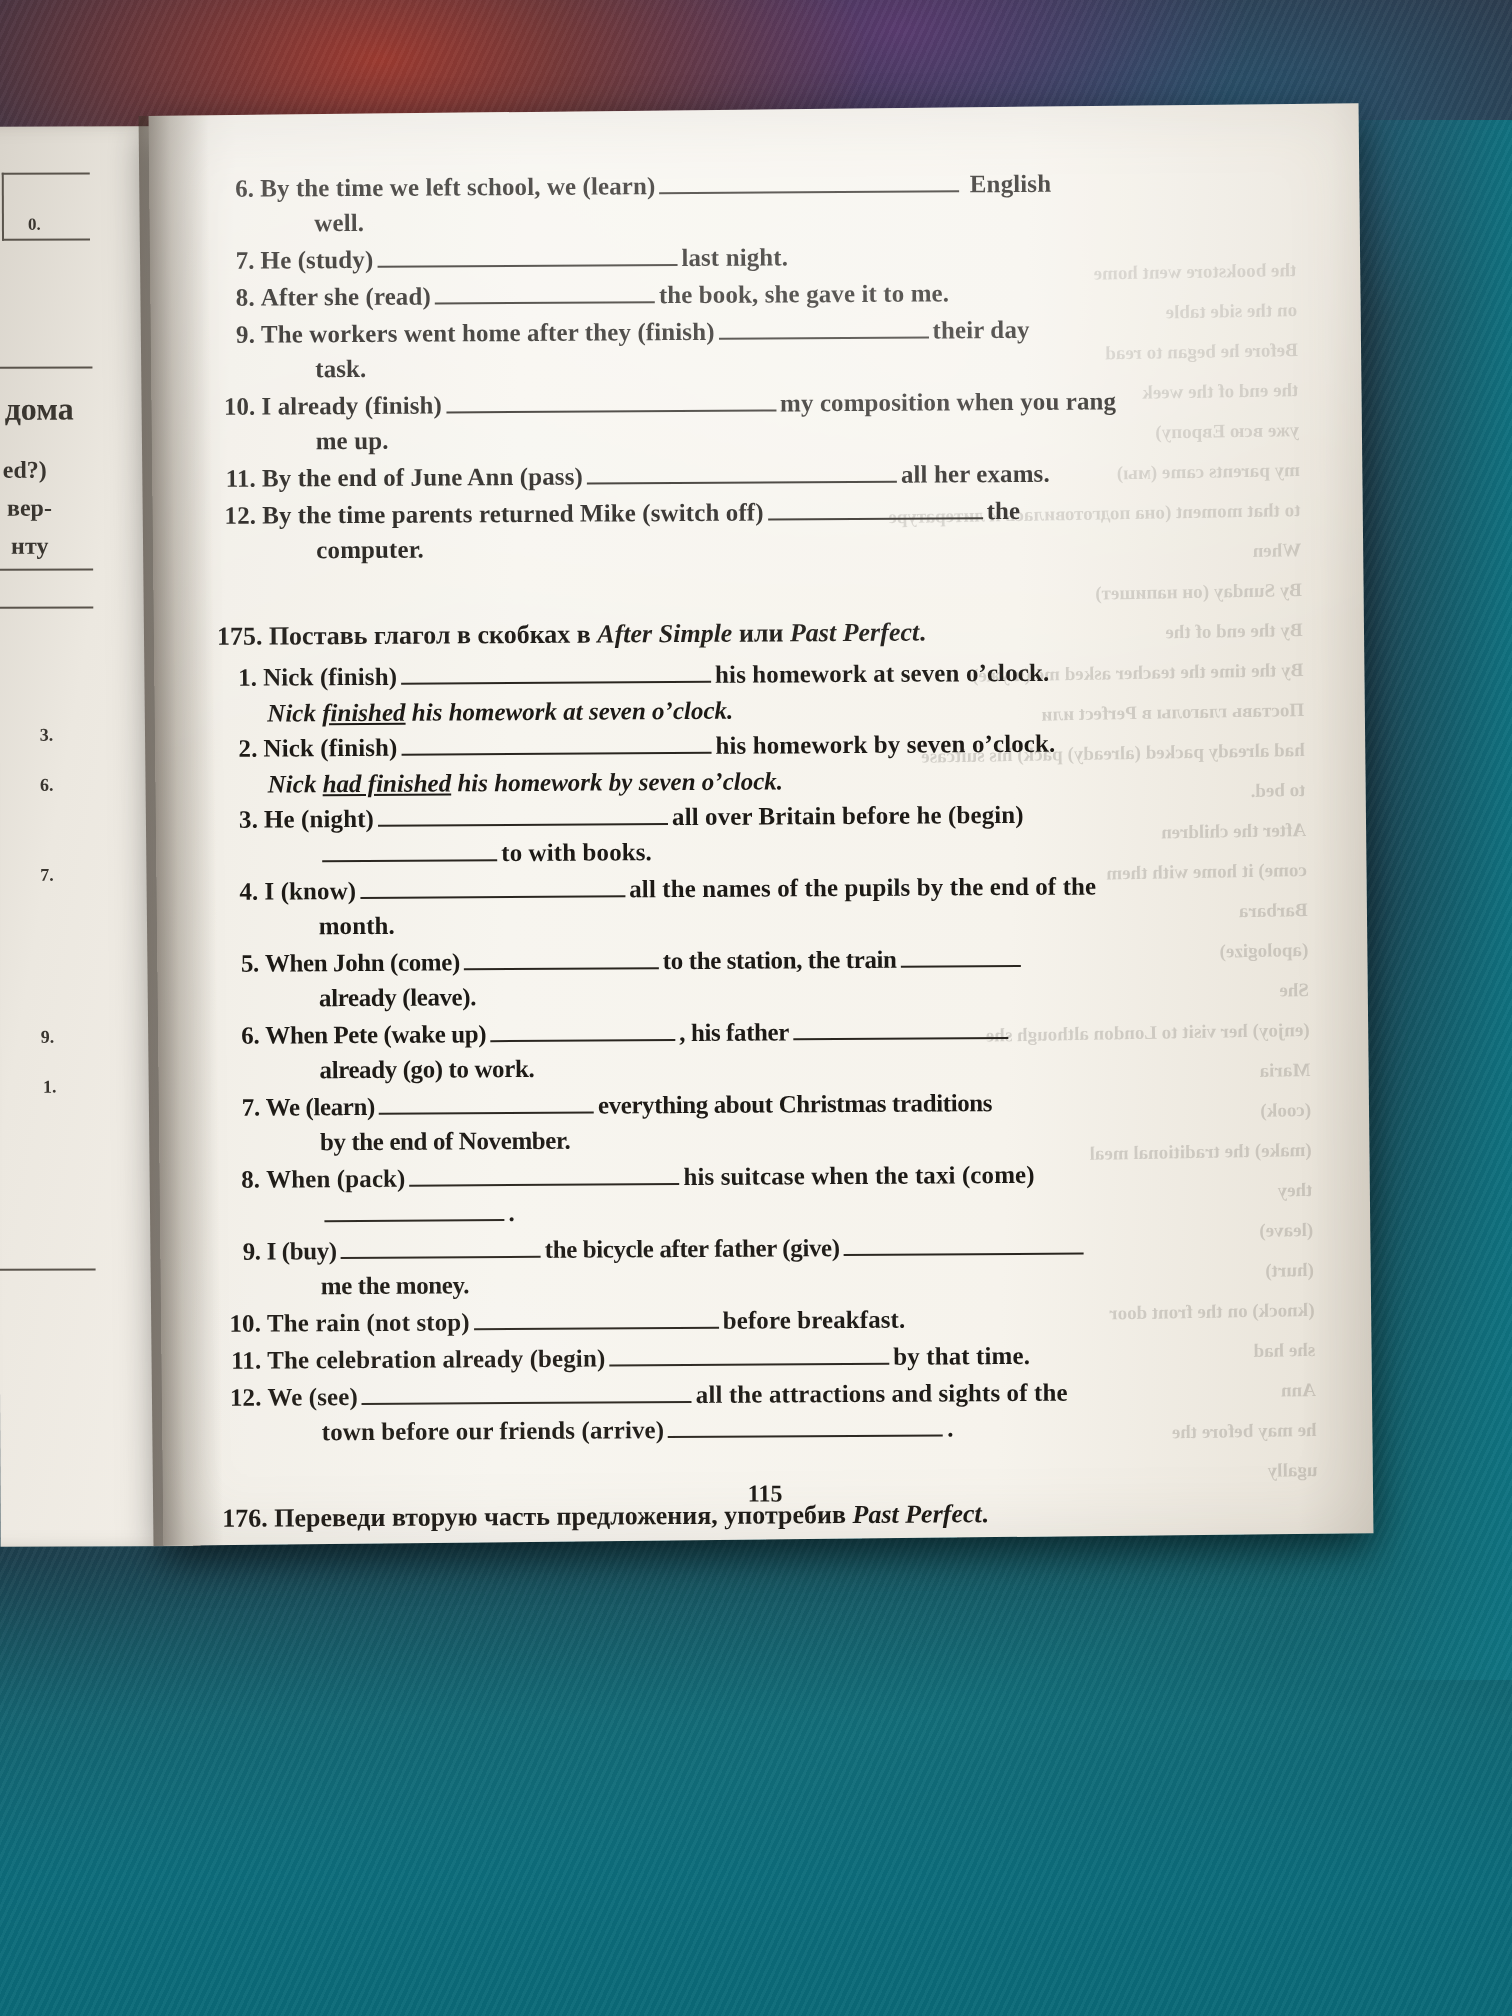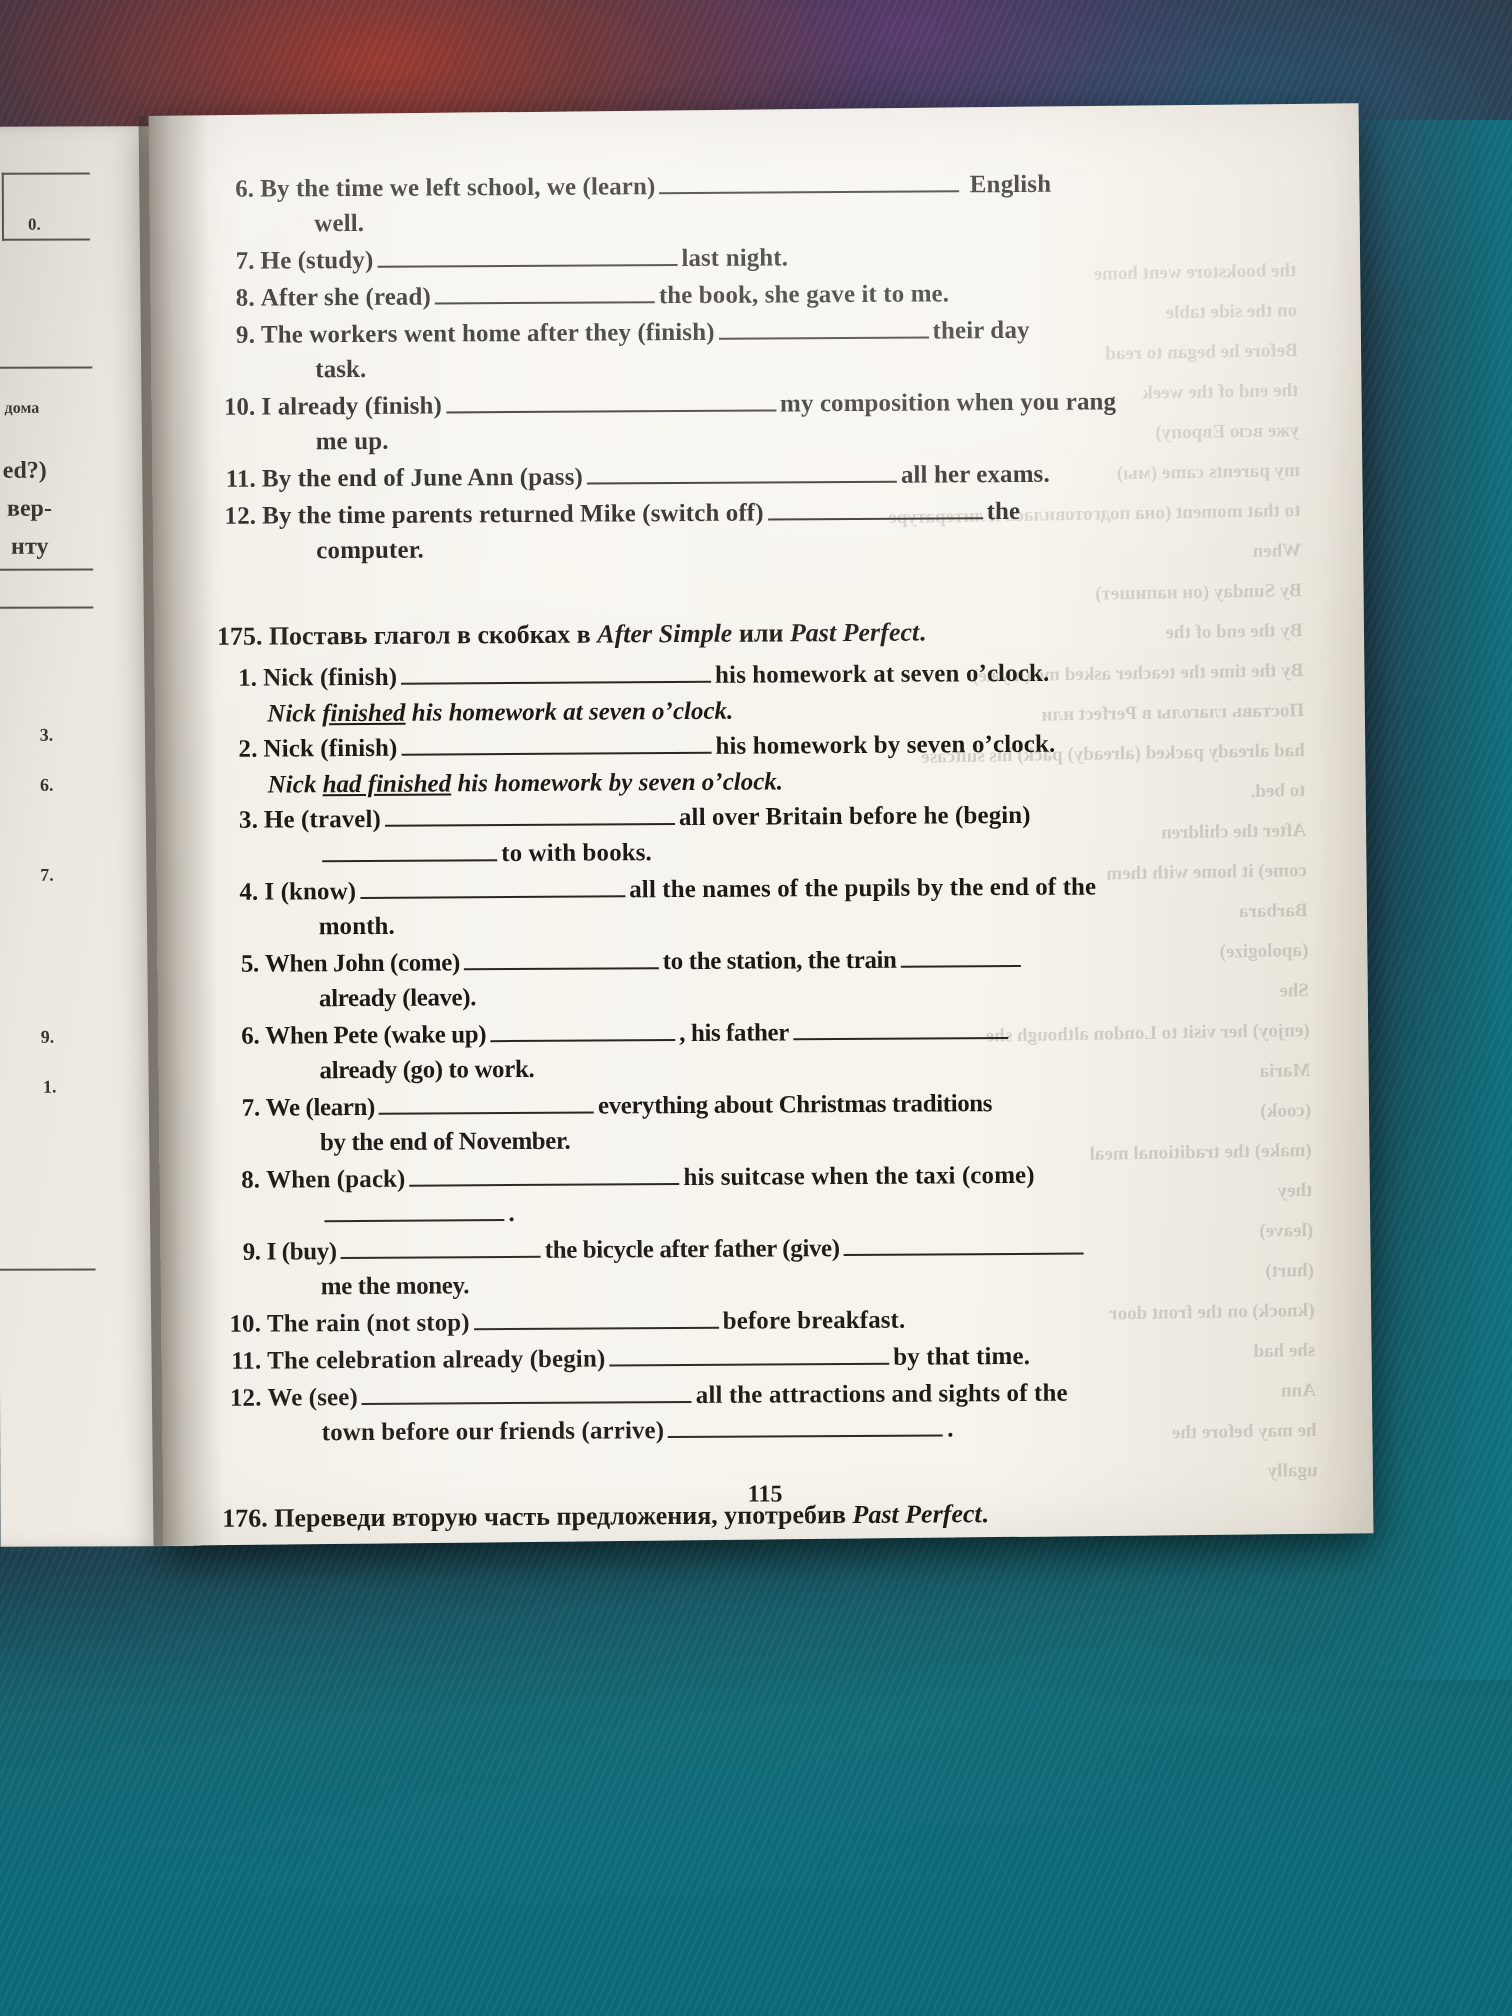--- a/index.html
+++ b/index.html
@@ -202,21 +202,21 @@
 </div>
 
 <div id="book">
 
   <div class="left-page">
     <div class="lp-box" style="left:6px; top:46px; width:86px; height:64px;"></div>
     <div class="lp-box" style="left:-10px; top:240px; width:104px; height:200px;"></div>
     <div class="lp-box" style="left:-10px; top:480px; width:104px; height:660px;"></div>
     <div id="left-frags">
         <div class="lp-text" style="left: 32px; top: 88px; font-size: 17px;">0.</div>
-        <div class="lp-text" style="left: 8px; top: 272px; font-size: 16px;">дома</div>
+        <div class="lp-text" style="left: 8px; top: 264px; font-size: 32px;">дома</div>
         <div class="lp-text" style="left: 6px; top: 330px; font-size: 24px;">ed?)</div>
         <div class="lp-text" style="left: 10px; top: 368px; font-size: 24px;">вер-</div>
         <div class="lp-text" style="left: 14px; top: 406px; font-size: 24px;">нту</div>
         <div class="lp-text" style="left: 42px; top: 598px; font-size: 18px;">3.</div>
         <div class="lp-text" style="left: 42px; top: 648px; font-size: 18px;">6.</div>
         <div class="lp-text" style="left: 42px; top: 738px; font-size: 18px;">7.</div>
         <div class="lp-text" style="left: 42px; top: 900px; font-size: 18px;">9.</div>
         <div class="lp-text" style="left: 44px; top: 950px; font-size: 18px;">1.</div>
       </div>
   </div>
@@ -306,21 +306,21 @@
         </div>
 
         <div class="ex hang">
           <span class="num">2.</span><span>Nick (finish)</span><span class="blank" style="width:310px"></span><span>his homework by seven o’clock.</span>
         </div>
         <div class="ans">
           <span>Nick </span><span class="ul">had finished</span><span> his homework by seven o’clock.</span>
         </div>
 
         <div class="ex hang">
-          <span class="num">3.</span><span>He (travel)</span><span class="blank" style="width:290px"></span><span>all over Britain before he (begin)</span><br>
+          <span class="num">3.</span><span>He (night)</span><span class="blank" style="width:290px"></span><span>all over Britain before he (begin)</span><br>
           <span style="display:inline-block;width:50px"></span><span class="blank" style="width:175px"></span><span>to with books.</span>
         </div>
 
         <div class="ex hang">
           <span class="num">4.</span><span>I (know)</span><span class="blank" style="width:265px"></span>all the names of the pupils by the end of the<br>
           <span style="display:inline-block;width:50px"></span>month.
         </div>
 
         <div class="ex hang tight">
           <span class="num">5.</span>When John (come)<span class="blank" style="width:195px"></span>to the station, the train<span class="blank" style="width:120px"></span><br>

